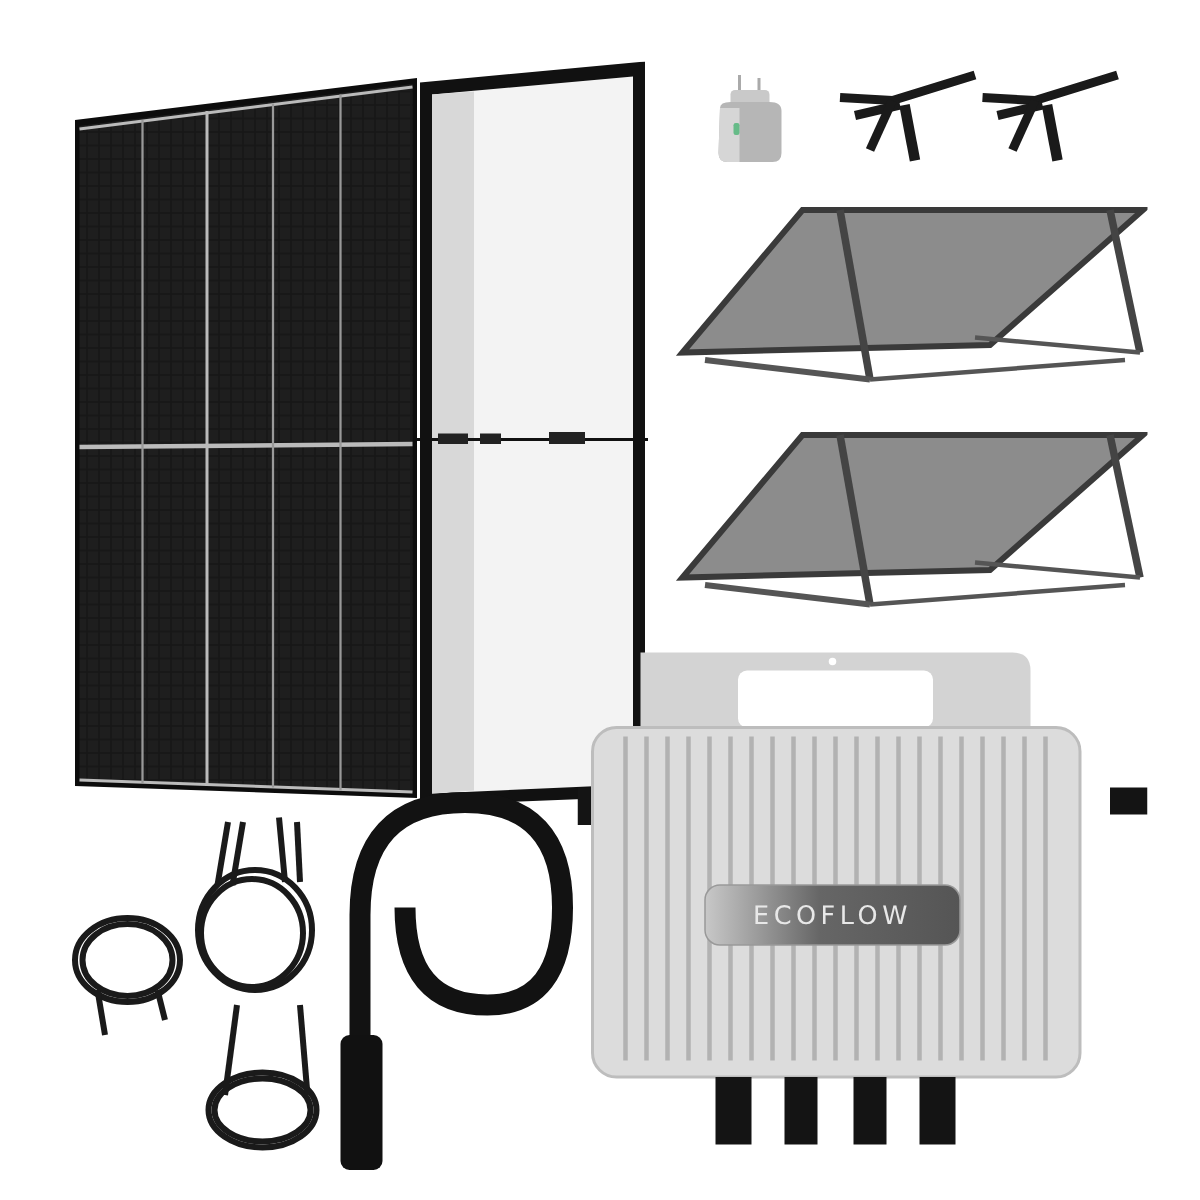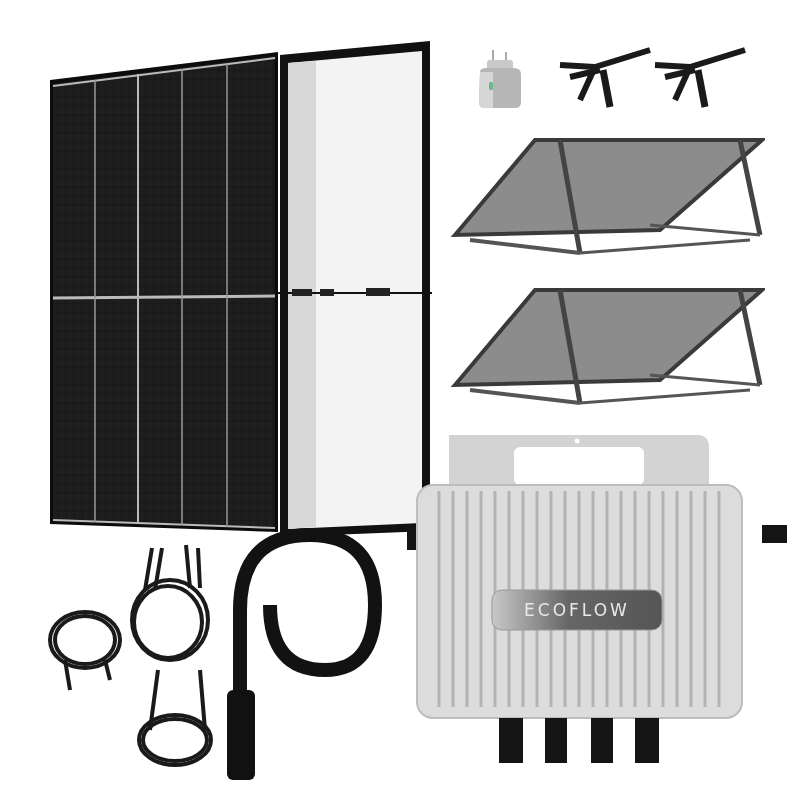--- a/index.html
+++ b/index.html
@@ -113,21 +113,21 @@
   </svg>
 </div>
 
 <div class="abs" style="left:225px;top:520px;width:175px;height:265px;">
   <svg width="175" height="265" viewBox="0 0 175 265">
     <path d="M15 250 L15 90 Q15 15 85 15 Q150 15 150 85 Q150 150 100 150 Q45 150 45 85" fill="none" stroke="#121212" stroke-width="14"></path>
     <rect x="2" y="170" width="28" height="90" rx="6" fill="#111"></rect>
   </svg>
 </div>
 
-<div class="abs" style="left:407px;top:425px;width:380px;height:350px;">
+<div class="abs" style="left:385px;top:425px;width:380px;height:350px;">
   <svg width="380" height="350" viewBox="0 0 380 350">
     <path d="M42 10 L290 10 Q302 10 302 22 L302 60 L42 60 Z" fill="#d3d3d3"></path>
     <rect x="107" y="22" width="130" height="38" rx="6" fill="#ffffff"></rect>
     <circle cx="170" cy="16" r="2.5" fill="#fff"></circle>
     <rect x="355" y="100" width="25" height="18" fill="#141414"></rect>
     <rect x="0" y="100" width="20" height="25" fill="#141414"></rect>
     <rect x="10" y="60" width="325" height="233" rx="16" fill="#dcdcdc" stroke="#bdbdbd" stroke-width="2"></rect>
     <g stroke="#b2b2b2" stroke-width="3">
       <line x1="32" y1="66" x2="32" y2="282"></line>
         <line x1="46" y1="66" x2="46" y2="282"></line>

